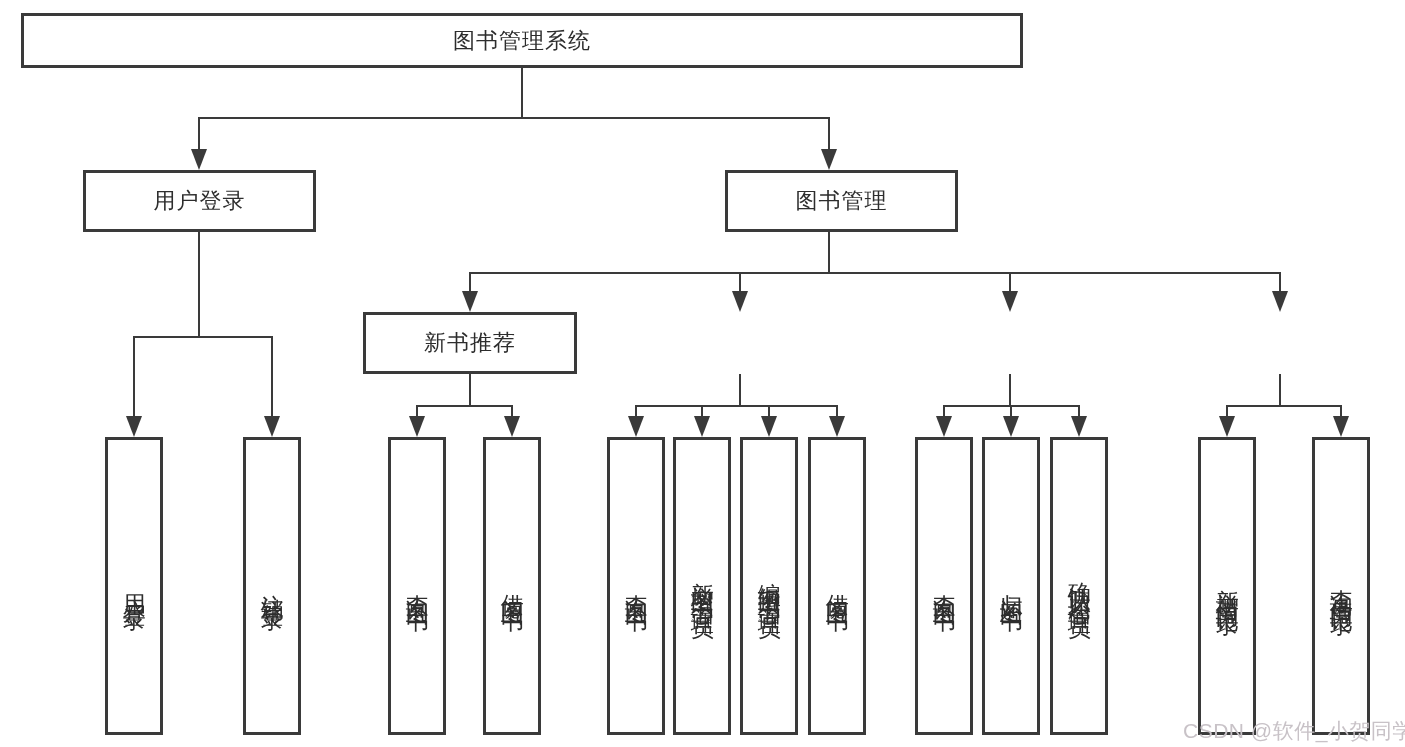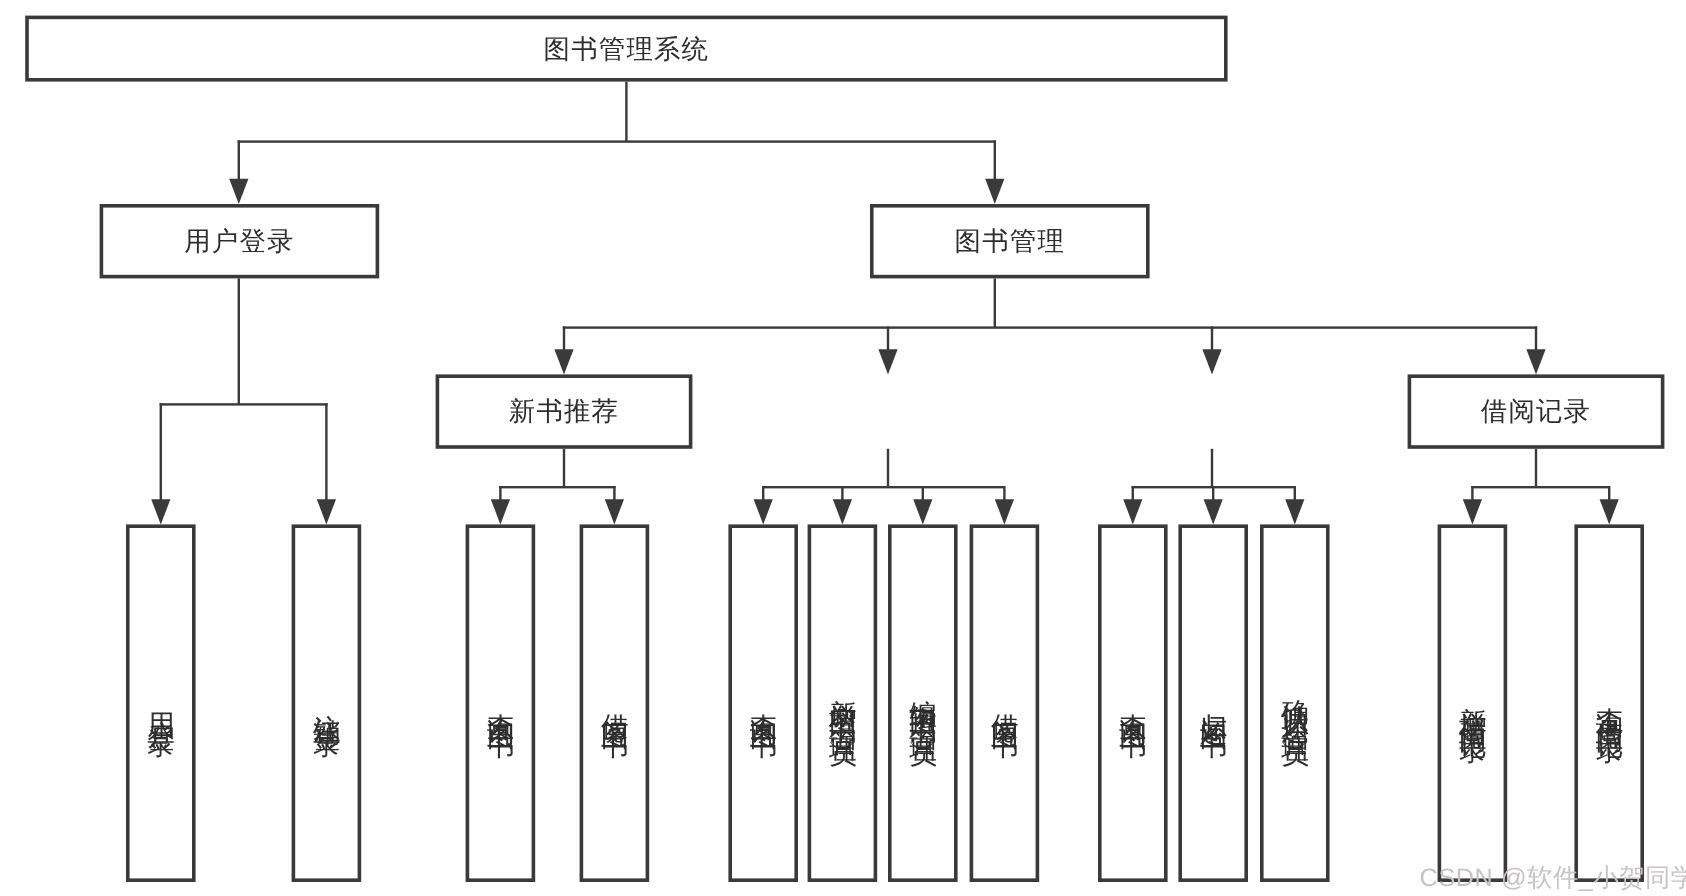--- a/index.html
+++ b/index.html
@@ -39,23 +39,20 @@
 
   <div class="box h" style="left:83px;top:170px;width:233px;height:62px;">
     <span>用户登录</span>
   </div>
   <div class="box h" style="left:725px;top:170px;width:233px;height:62px;">
     <span>图书管理</span>
   </div>
 
   <div class="box h" style="left:363px;top:312px;width:214px;height:62px;">
     <span>新书推荐</span>
-  </div>
-  <div class="box h" style="left:1173px;top:312px;width:214px;height:62px;">
-    <span>借阅记录</span>
   </div>
 
   <div class="box v" style="left:105px;top:437px;width:58px;height:298px;">
     <span>用户登录</span>
   </div>
   <div class="box v" style="left:243px;top:437px;width:58px;height:298px;">
     <span>注销登录</span>
   </div>
 
   <div class="box v" style="left:388px;top:437px;width:58px;height:298px;">

